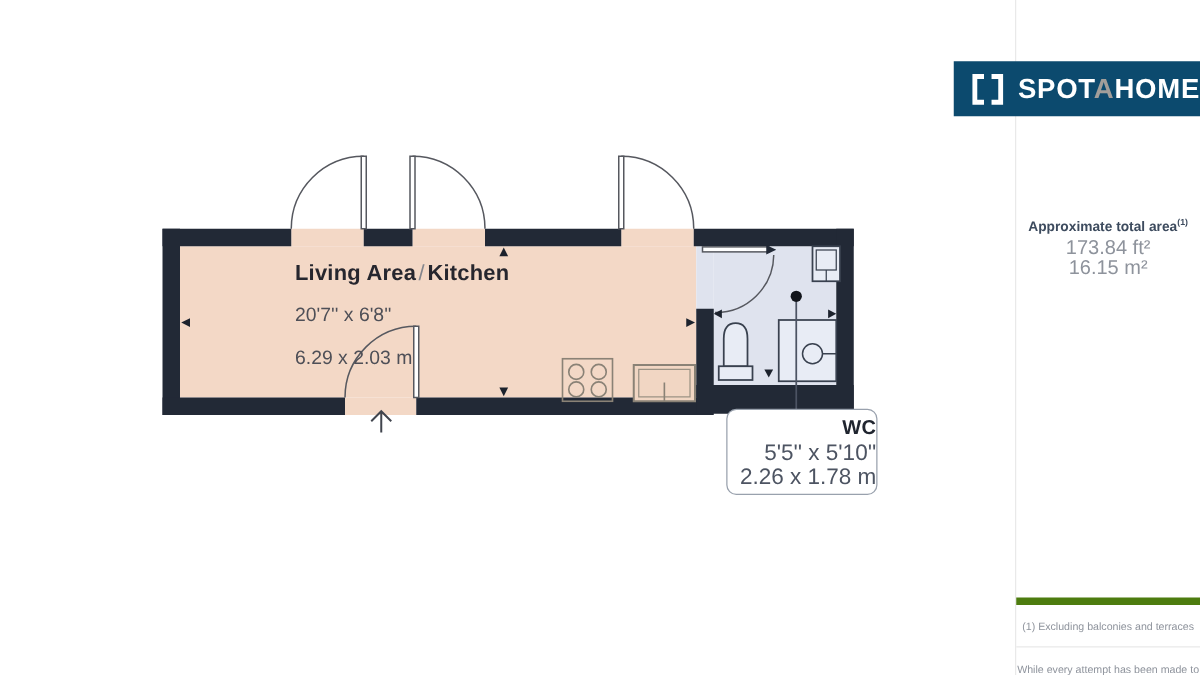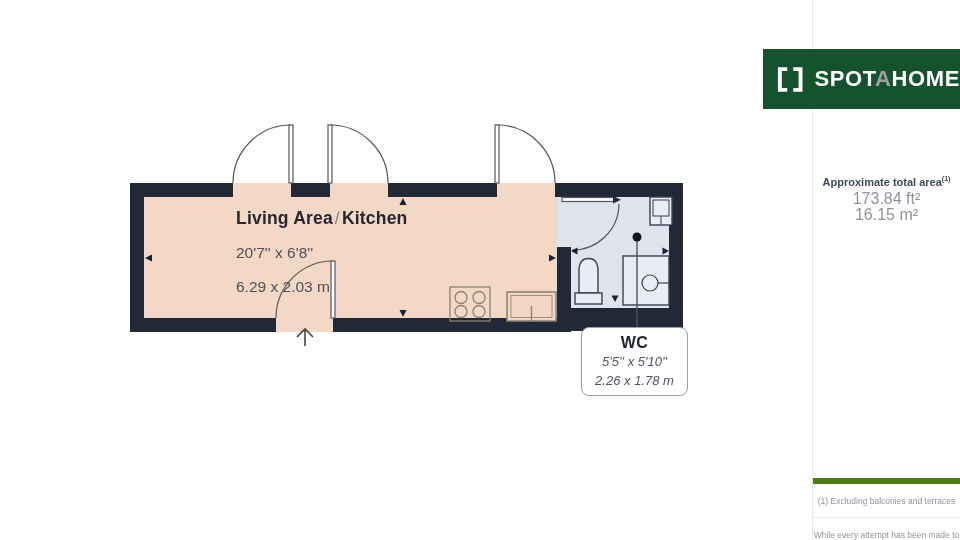--- a/index.html
+++ b/index.html
@@ -9,43 +9,43 @@
 
   
   .plan-svg { position:absolute; left:0; top:0; }
 
   .living-label { position:absolute; left:236px; top:207px; width:252px;
                   pointer-events:none; }
   .room-name { font-size:17.5px; font-weight:700; color:#26262e; letter-spacing:0.2px; line-height:22px; }
   .room-name .slash { font-weight:400; color:#84868d; padding:0 2px; }
   .room-dims { font-size:15.5px; color:#4e4f57; line-height:20px; margin-top:14px; }
 
-  .wc-box { position:absolute; left:581px; top:327px; width:107px; height:69px;
+  .wc-box { position:absolute; left:581px; top:327px; width:121px; height:69px;
             background:#ffffff; border:1.5px solid #99a1ad; border-radius:8px;
-            text-align:center; padding-top:4px; }
+            text-align:right; padding-top:4px; }
   .wc-name { font-size:16px; font-weight:700; color:#20252f; line-height:21px; letter-spacing:0.3px; }
-  .wc-dims { font-size:13px; color:#4d5462; line-height:18.5px;font-style:italic; }
+  .wc-dims { font-size:18px; color:#4d5462; line-height:18.5px; }
 
   
   .sidebar { position:absolute; left:812px; top:0; width:148px; height:540px;
              border-left:1px solid #e9e9e9; background:#ffffff; }
   .area-block { position:absolute; left:0; top:172px; width:147px; text-align:center; }
   .area-title { font-size:11px; font-weight:700; color:#3d4b5e; line-height:14px; }
   .area-title sup { font-size:7px; }
   .area-val { font-size:16px; color:#8e939c; margin-top:4px; line-height:12px; }
   .footnote-1 { position:absolute; left:0; top:478px; width:147px; height:39px;
                 border-top:6px solid #4d7c0f; display:flex; align-items:center;
                 justify-content:center; font-size:8.5px; color:#8e939c; }
   .footnote-2 { position:absolute; left:0; top:517px; width:147px; height:35px;
                 border-top:1px solid #e9e9e9; display:flex; align-items:center;
                 justify-content:center; font-size:8.5px; color:#8e939c; }
 
   
-  .logo { position:absolute; left:763px; top:49px; width:197px; height:60px;
-          background:#14532d; display:flex; align-items:center; padding-left:13px; }
+  .logo { position:absolute; left:763px; top:49px; width:197px; height:44px;
+          background:#0c4a6e; display:flex; align-items:center; padding-left:13px; }
   .logo-text { margin-left:10px; font-size:22px; font-weight:700; letter-spacing:0.6px;
                color:#ffffff; white-space:nowrap; }
   .logo-text .mid-a { color:#a29e9a; }
 </style>
 </head>
 <body>
 
 <div class="stage">
 
   <svg class="plan-svg" width="810" height="540" viewBox="0 0 810 540">

